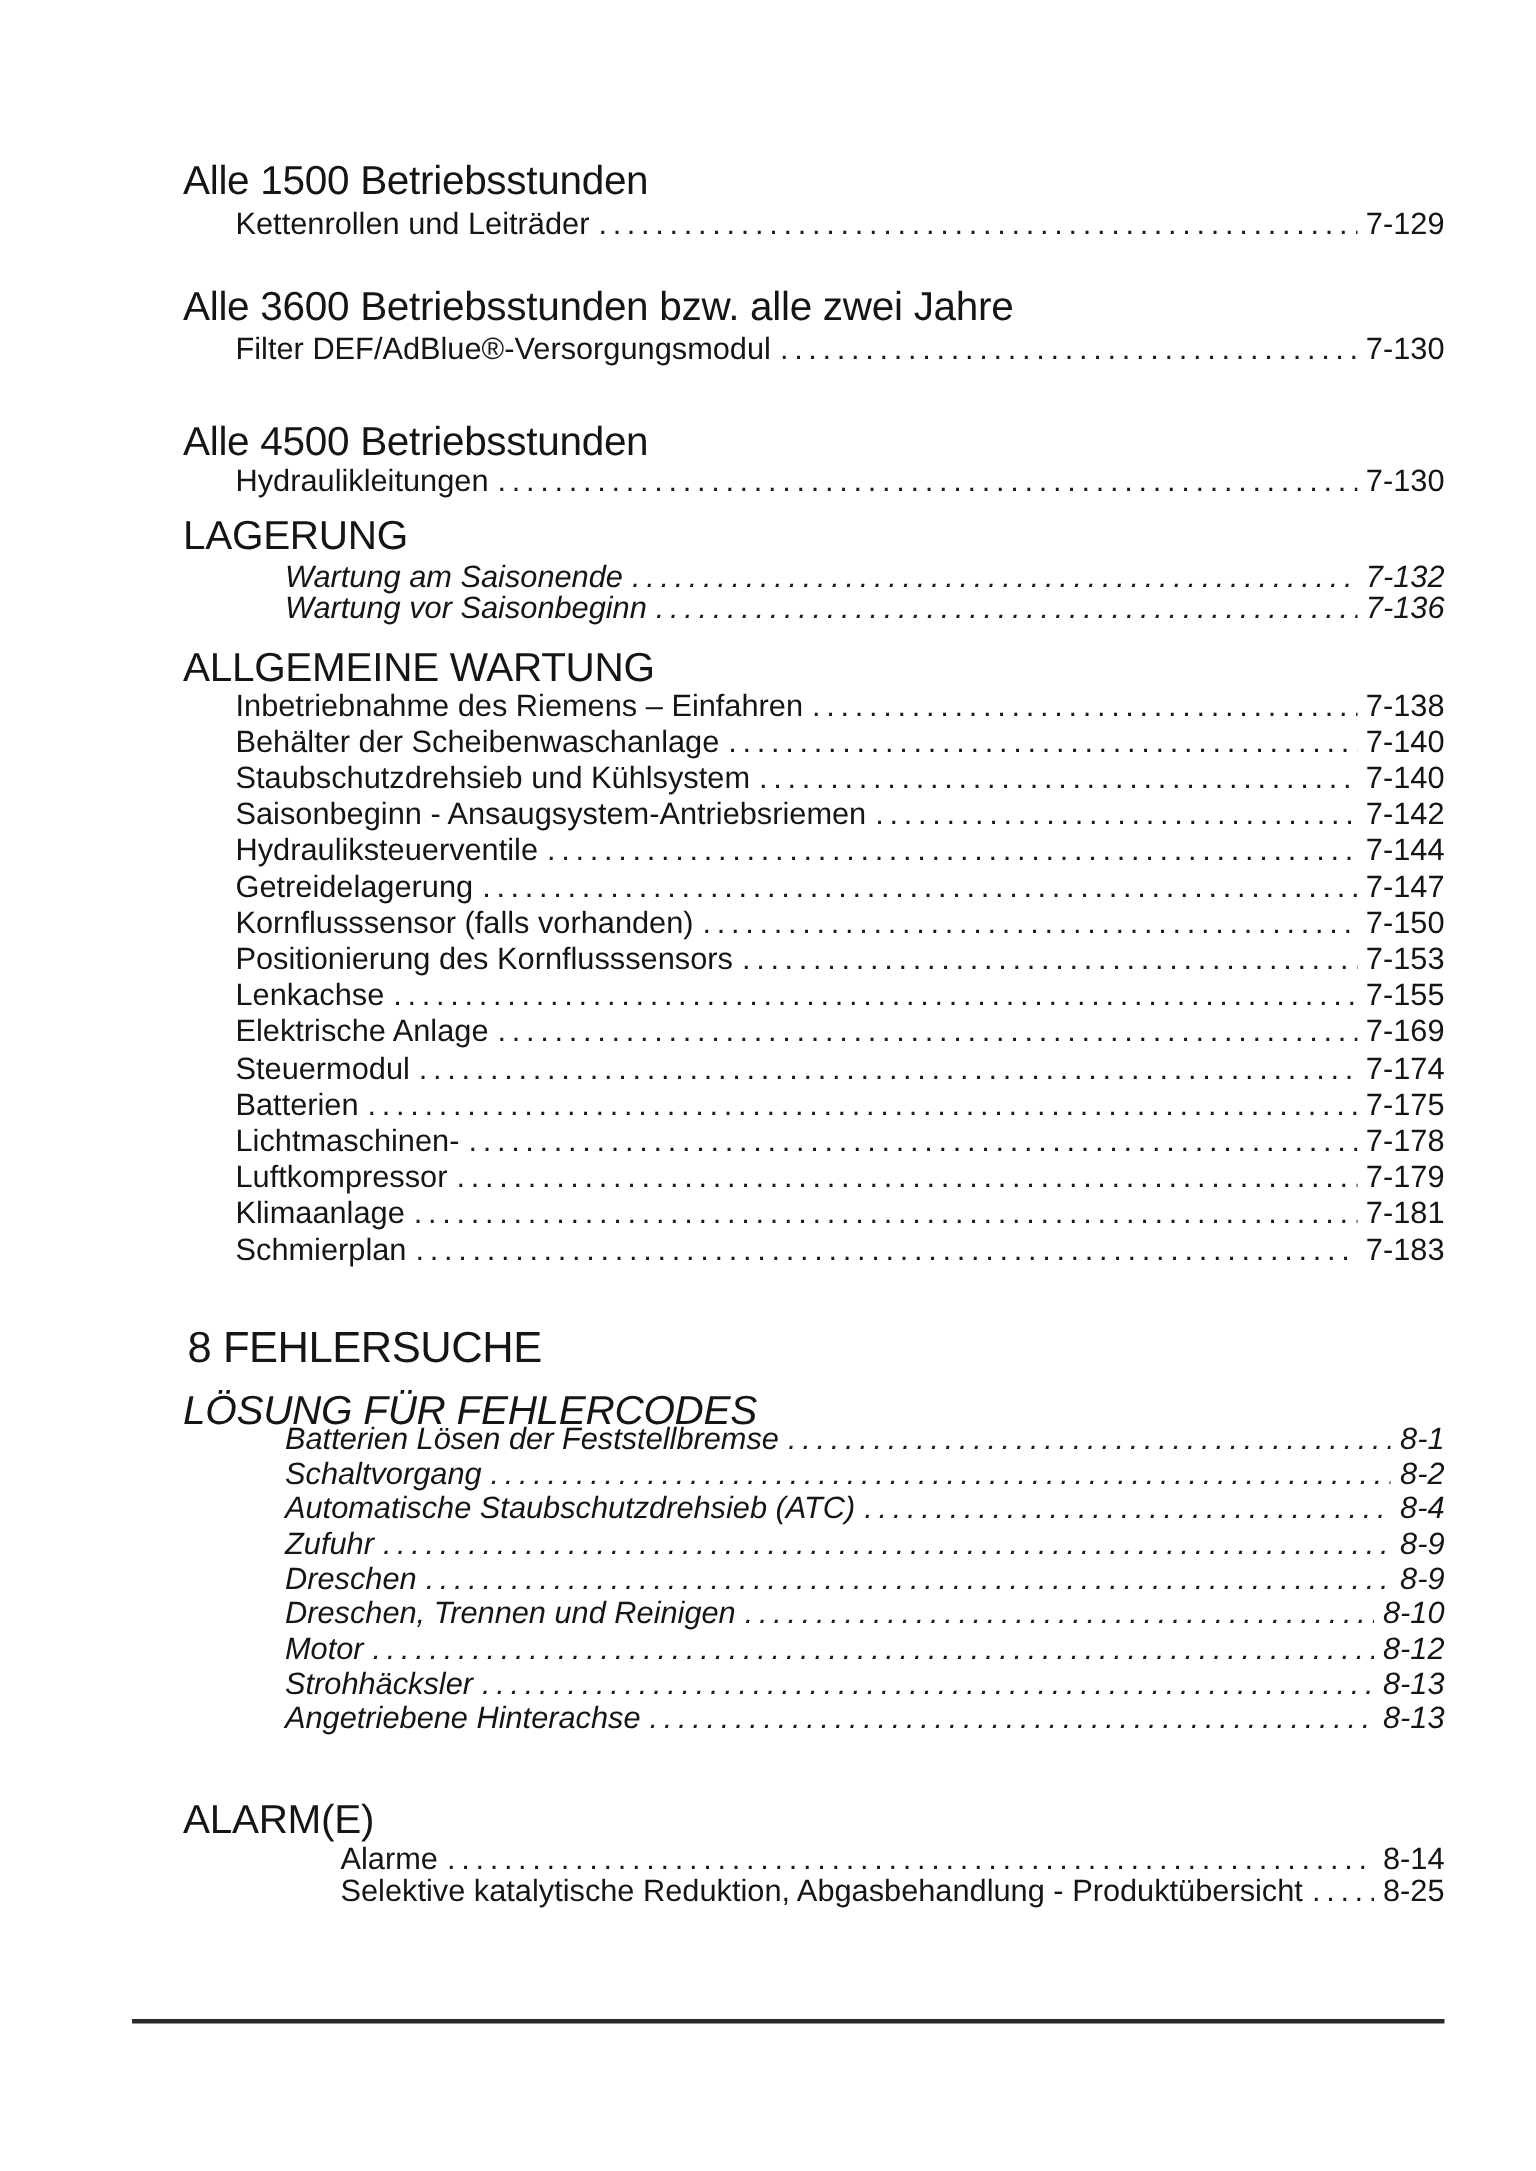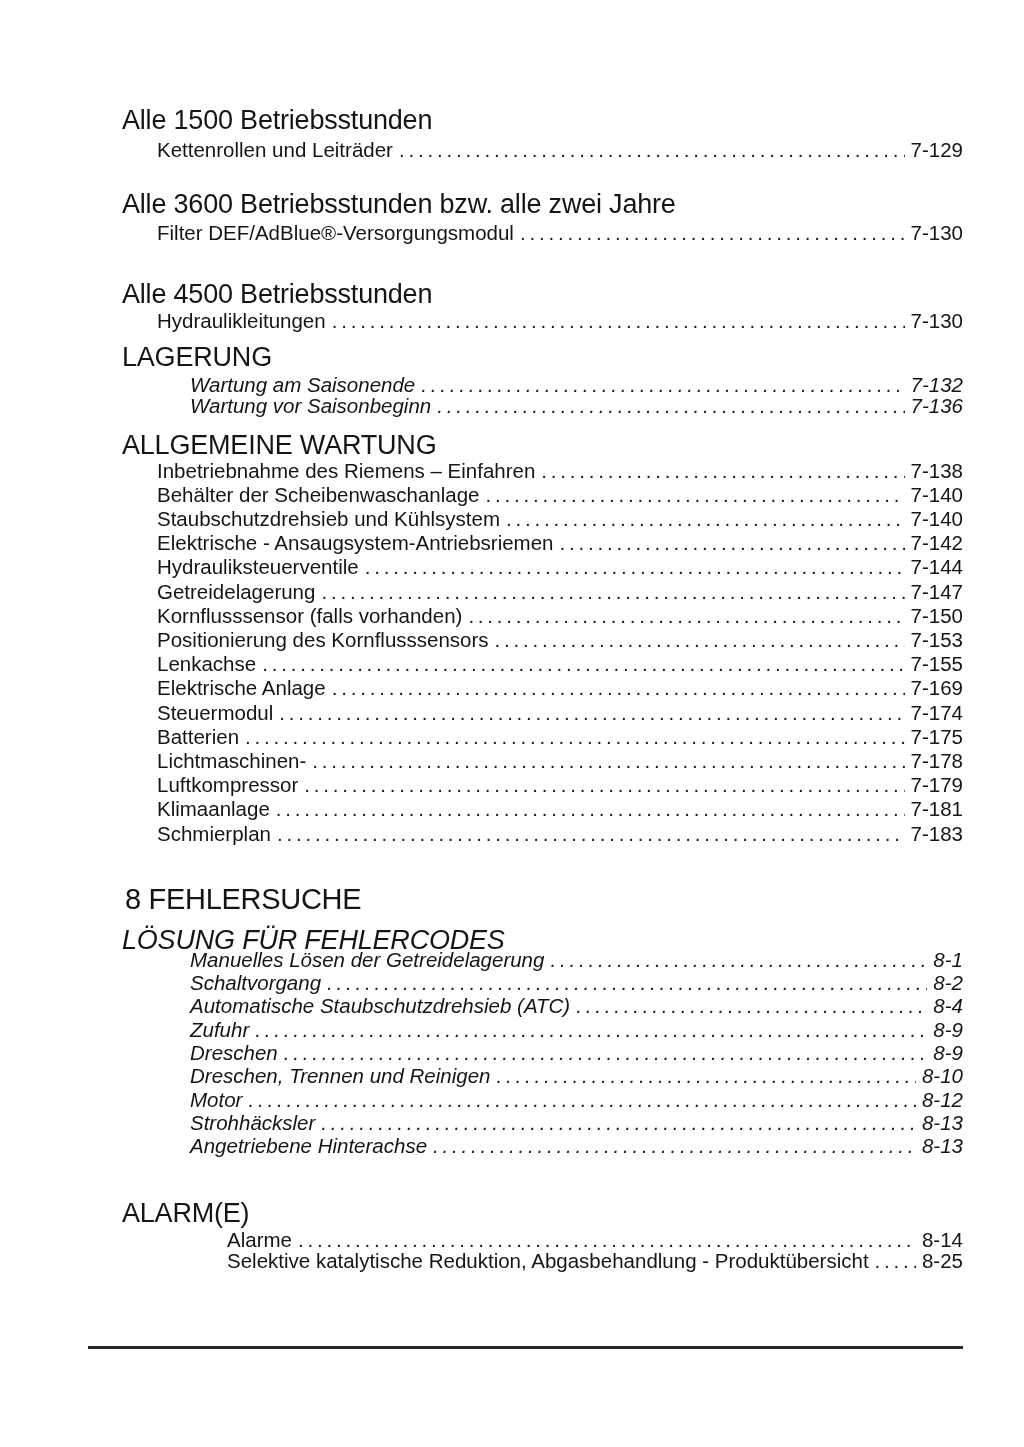--- a/index.html
+++ b/index.html
@@ -139,21 +139,21 @@
       <span class="lbl">Behälter der Scheibenwaschanlage</span>
       <span class="dots"></span>
       <span class="pg">7-140</span>
     </div>
     <div class="row ind-a">
       <span class="lbl">Staubschutzdrehsieb und Kühlsystem</span>
       <span class="dots"></span>
       <span class="pg">7-140</span>
     </div>
     <div class="row ind-a">
-      <span class="lbl">Elektrische - Ansaugsystem-Antriebsriemen</span>
+      <span class="lbl">Saisonbeginn - Ansaugsystem-Antriebsriemen</span>
       <span class="dots"></span>
       <span class="pg">7-142</span>
     </div>
     <div class="row ind-a">
       <span class="lbl">Hydrauliksteuerventile</span>
       <span class="dots"></span>
       <span class="pg">7-144</span>
     </div>
     <div class="row ind-a">
       <span class="lbl">Getreidelagerung</span>
@@ -210,21 +210,21 @@
       <span class="dots"></span>
       <span class="pg">7-183</span>
     </div>
   </div>
 
   <h1 class="chap mt-chap">8 FEHLERSUCHE</h1>
 
   <h2 class="sec mt-h5">LÖSUNG FÜR FEHLERCODES</h2>
   <div class="grp-loes">
     <div class="row ind-b">
-      <span class="lbl">Manuelles Lösen der Getreidelagerung</span>
+      <span class="lbl">Batterien Lösen der Feststellbremse</span>
       <span class="dots"></span>
       <span class="pg">8-1</span>
     </div>
     <div class="row ind-b">
       <span class="lbl">Schaltvorgang</span>
       <span class="dots"></span>
       <span class="pg">8-2</span>
     </div>
     <div class="row ind-b">
       <span class="lbl">Automatische Staubschutzdrehsieb (ATC)</span>

